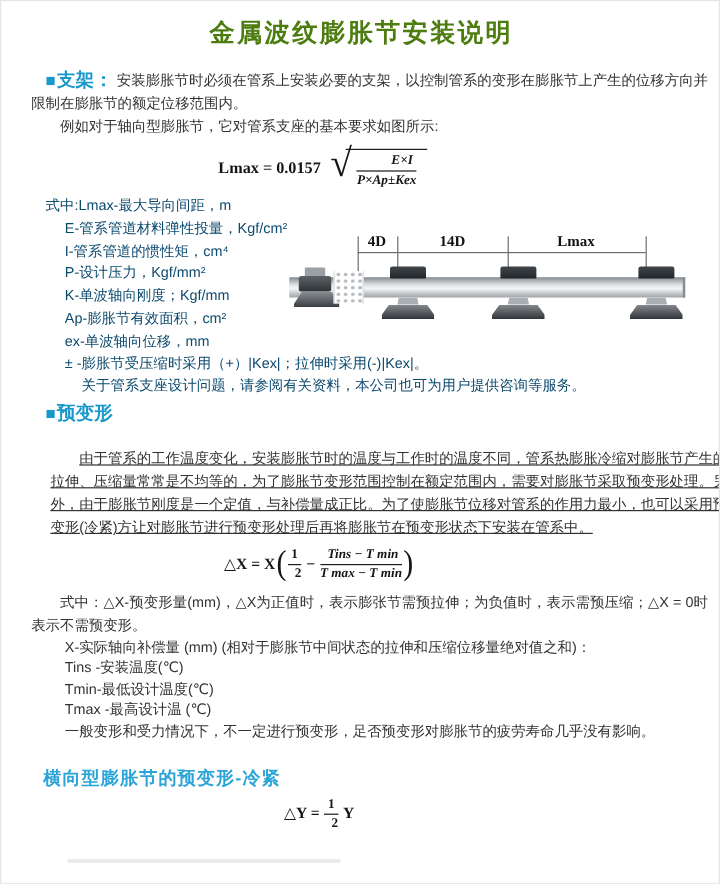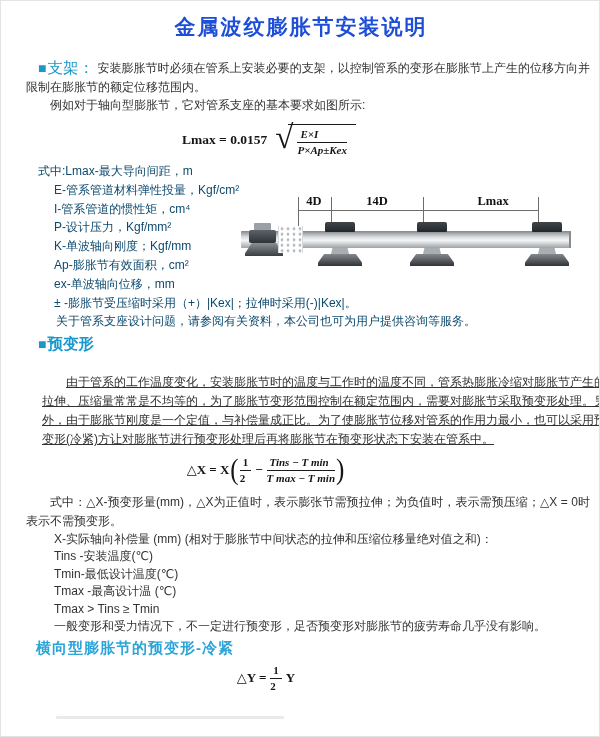--- a/index.html
+++ b/index.html
@@ -3,39 +3,39 @@
 <meta charset="utf-8">
 <style>
   html,body{margin:0;padding:0;background:#ffffff;}
   .page{
     position:relative;width:600px;height:737px;overflow:hidden;
     background:#ffffff;border:1px solid #e4e4e4;box-sizing:border-box;
     font-family:"Liberation Sans","DejaVu Sans",sans-serif;color:#2e2e2e;
   }
   .doc-title{
     position:absolute;top:12px;left:0;width:600px;text-align:center;
-    font-size:21px;font-weight:bold;color:#1d4ed8;letter-spacing:2px;
+    font-size:21px;font-weight:bold;color:#4d7c0f;letter-spacing:2px;
   }
   .body-par{position:absolute;left:25px;width:564px;font-size:12px;line-height:19px;color:#323232;text-align:justify;}
-  .sec-head-inline{color:#1898cb;font-weight:normal;font-size:15.5px;vertical-align:-1px;}
+  .sec-head-inline{color:#1898cb;font-weight:bold;font-size:15.5px;vertical-align:-1px;}
   .sq{font-size:14px;margin-right:1px;}
   .sec-head{position:absolute;color:#1898cb;font-weight:bold;font-size:15.5px;}
   .sub-head{position:absolute;color:#2ba4d8;font-weight:bold;font-size:15px;letter-spacing:1px;}
   .def-list{position:absolute;left:37px;top:161px;font-size:12px;line-height:18.8px;color:#0c4a6e;}
   .def-list .ind{margin-left:16px;}
-  .def-list .ind2{margin-left:18px;}
+  .def-list .ind2{margin-left:30px;}
   .def-list2{position:absolute;left:53px;top:530px;font-size:12px;line-height:17.4px;color:#323232;}
 
   
   .formula{position:absolute;font-family:"Liberation Serif","DejaVu Serif",serif;color:#151515;font-weight:bold;}
   .f-center{display:flex;justify-content:center;align-items:center;}
   .f1{left:0;top:121px;width:536px;height:36px;font-size:13.5px;}
   .f2{left:0;top:452px;width:530px;height:34px;font-size:13px;}
   .f3{left:0;top:663px;width:530px;height:28px;font-size:13px;}
-  .frac{display:inline-block;text-align:left;vertical-align:middle;font-size:11px;line-height:1.15;}
+  .frac{display:inline-block;text-align:right;vertical-align:middle;font-size:11px;line-height:1.15;}
   .frac .fn{display:block;border-bottom:1px solid #1a1a1a;padding:0 3px 1px;}
   .frac .fd{display:block;padding-top:1px;}
   .it{font-style:italic;}
   .sqrt-wrap{display:inline-flex;align-items:flex-start;margin-left:8px;}
   .radical{font-size:33px;line-height:26px;font-weight:normal;margin-right:-5px;}
   .under-bar{border-top:1.5px solid #1a1a1a;padding:3px 9px 0 9px;}
   .bigparen{font-size:25px;font-weight:normal;display:inline-block;transform:scaleY(1.15);vertical-align:-2px;margin:0 1px;}
   .f-gap{display:inline-block;width:4px;}
 
   
@@ -105,21 +105,21 @@
   </div>
 
   <div class="diagram">
     <div class="dim-line"></div>
     <div class="tick" style="left:57px;"></div>
     <div class="tick" style="left:90px;"></div>
     <div class="tick" style="left:182px;"></div>
     <div class="tick" style="left:297px;"></div>
     <div class="dim-label" style="left:73px;">4D</div>
     <div class="dim-label" style="left:136px;">14D</div>
-    <div class="dim-label" style="left:252px;">Lmax</div>
+    <div class="dim-label" style="left:239px;">Lmax</div>
 
     <div class="pipe"></div>
     <div class="pipe-cap"></div>
     <div class="anchor-cap"></div>
     <div class="anchor-body"></div>
     <div class="anchor-base"></div>
     <div class="bellows"></div>
 
     <div class="clamp" style="left:84px;"></div>
     <div class="neck" style="left:90px;"></div>
@@ -156,21 +156,20 @@
     <span class="bigparen">)</span>
   </div>
 
   <p class="body-par" style="top:492px;text-indent:24px;margin:0;line-height:18.5px;">式中：△X-预变形量(mm)，△X为正值时，表示膨张节需预拉伸；为负值时，表示需预压缩；△X = 0时表示不需预变形。</p>
 
   <div class="def-list2">
     <div>X-实际轴向补偿量 (mm) (相对于膨胀节中间状态的拉伸和压缩位移量绝对值之和)：</div>
     <div>Tins -安装温度(℃)</div>
     <div>Tmin-最低设计温度(℃)</div>
     <div>Tmax -最高设计温 (℃)</div>
-    <div>Tmax &gt; Tins ≥ Tmin</div>
     <div>一般变形和受力情况下，不一定进行预变形，足否预变形对膨胀节的疲劳寿命几乎没有影响。</div>
   </div>
 
   <div class="sub-head" style="left:35px;top:638px;">横向型膨胀节的预变形-冷紧</div>
 
   <div class="formula f-center f3">
     <span>△Y =</span>
     <span class="f-gap"></span>
     <span class="frac">
       <span class="fn">1</span>

